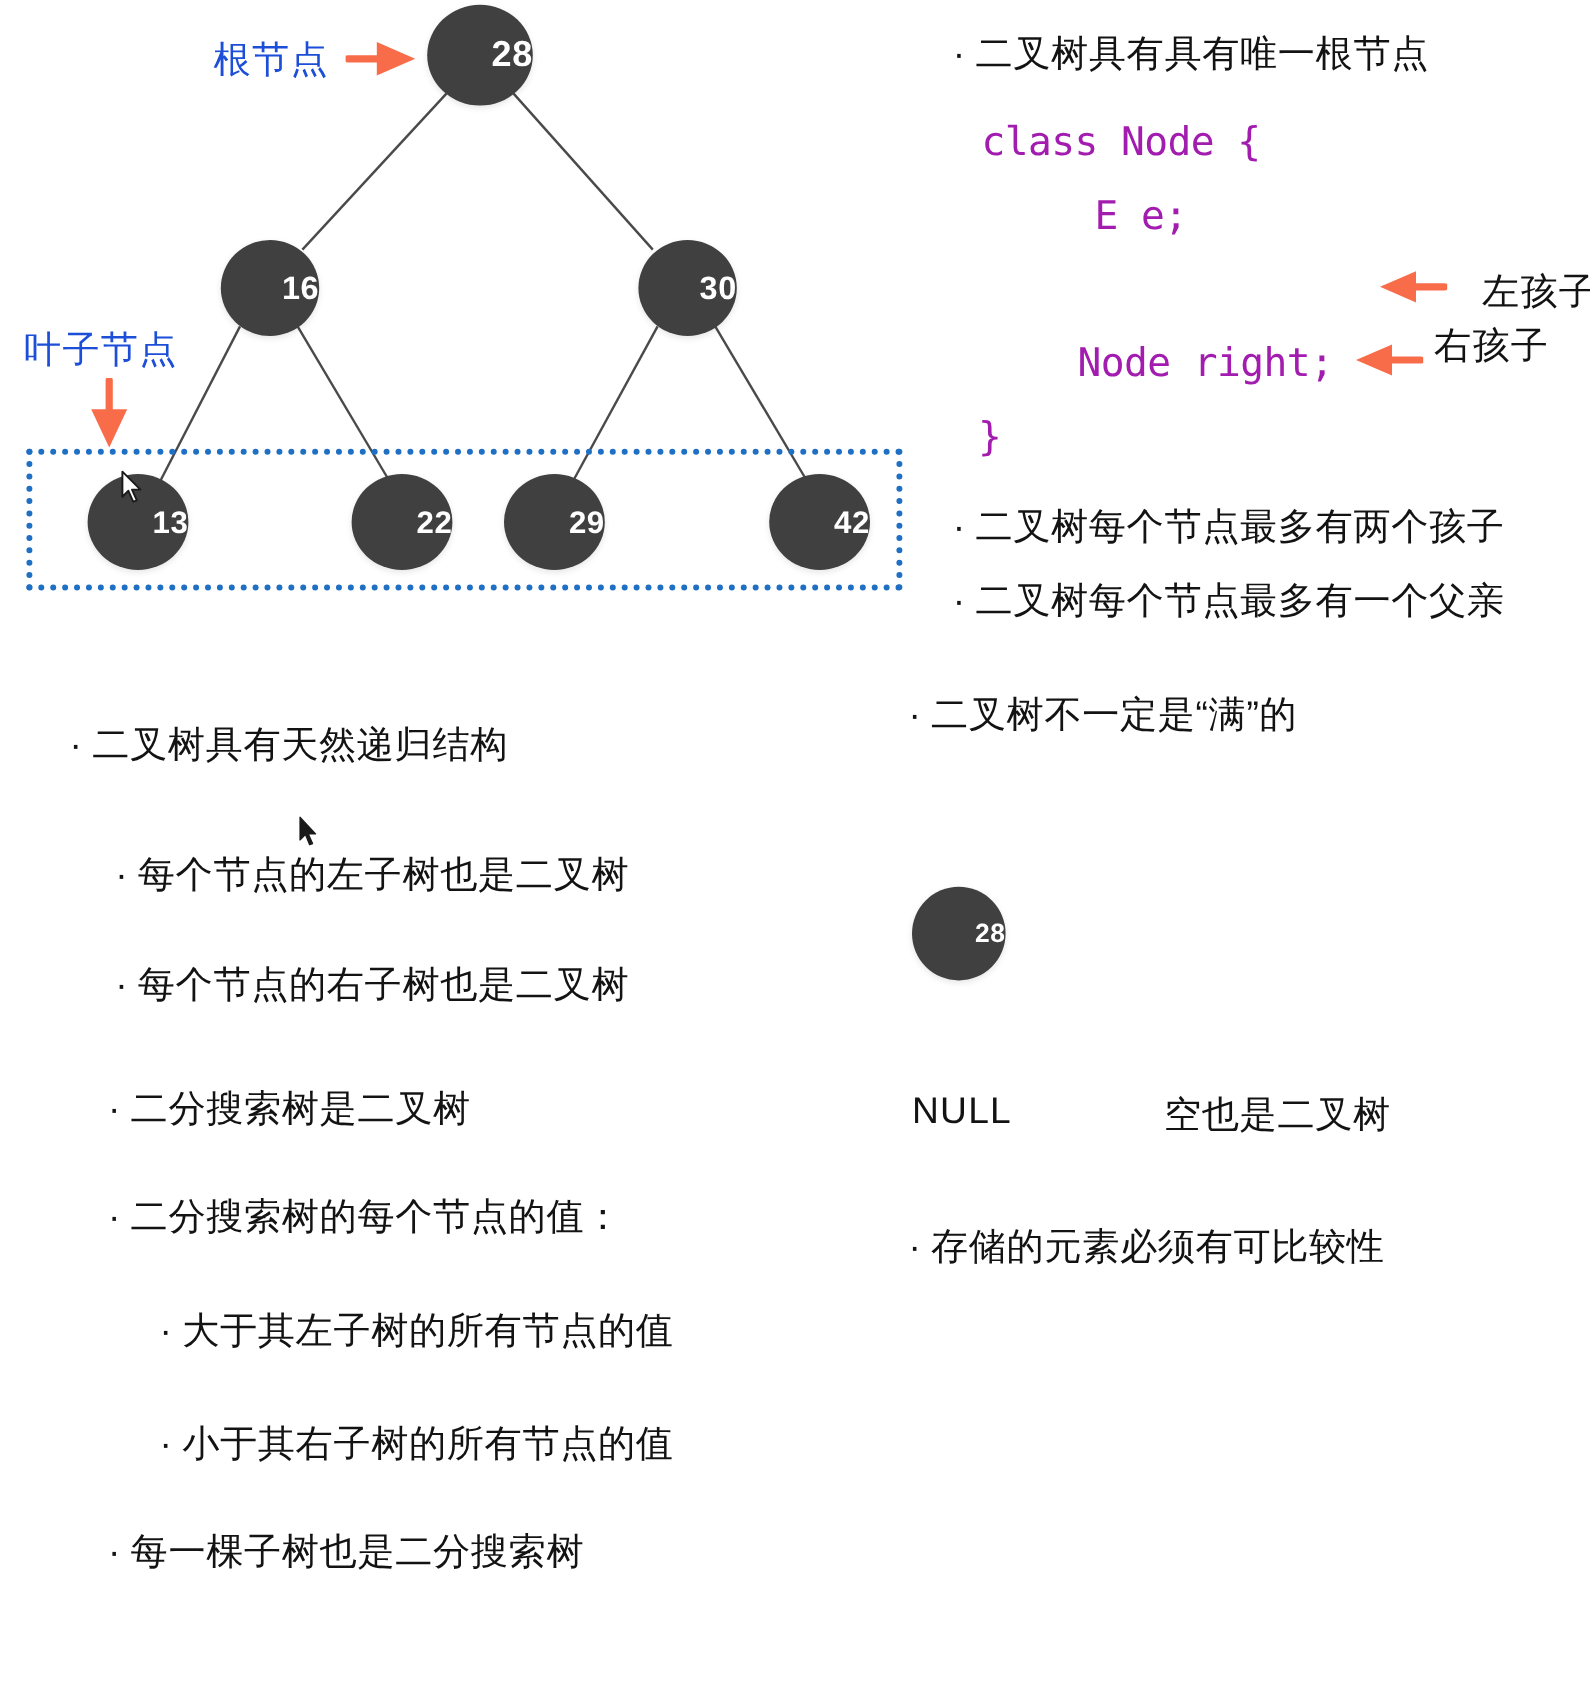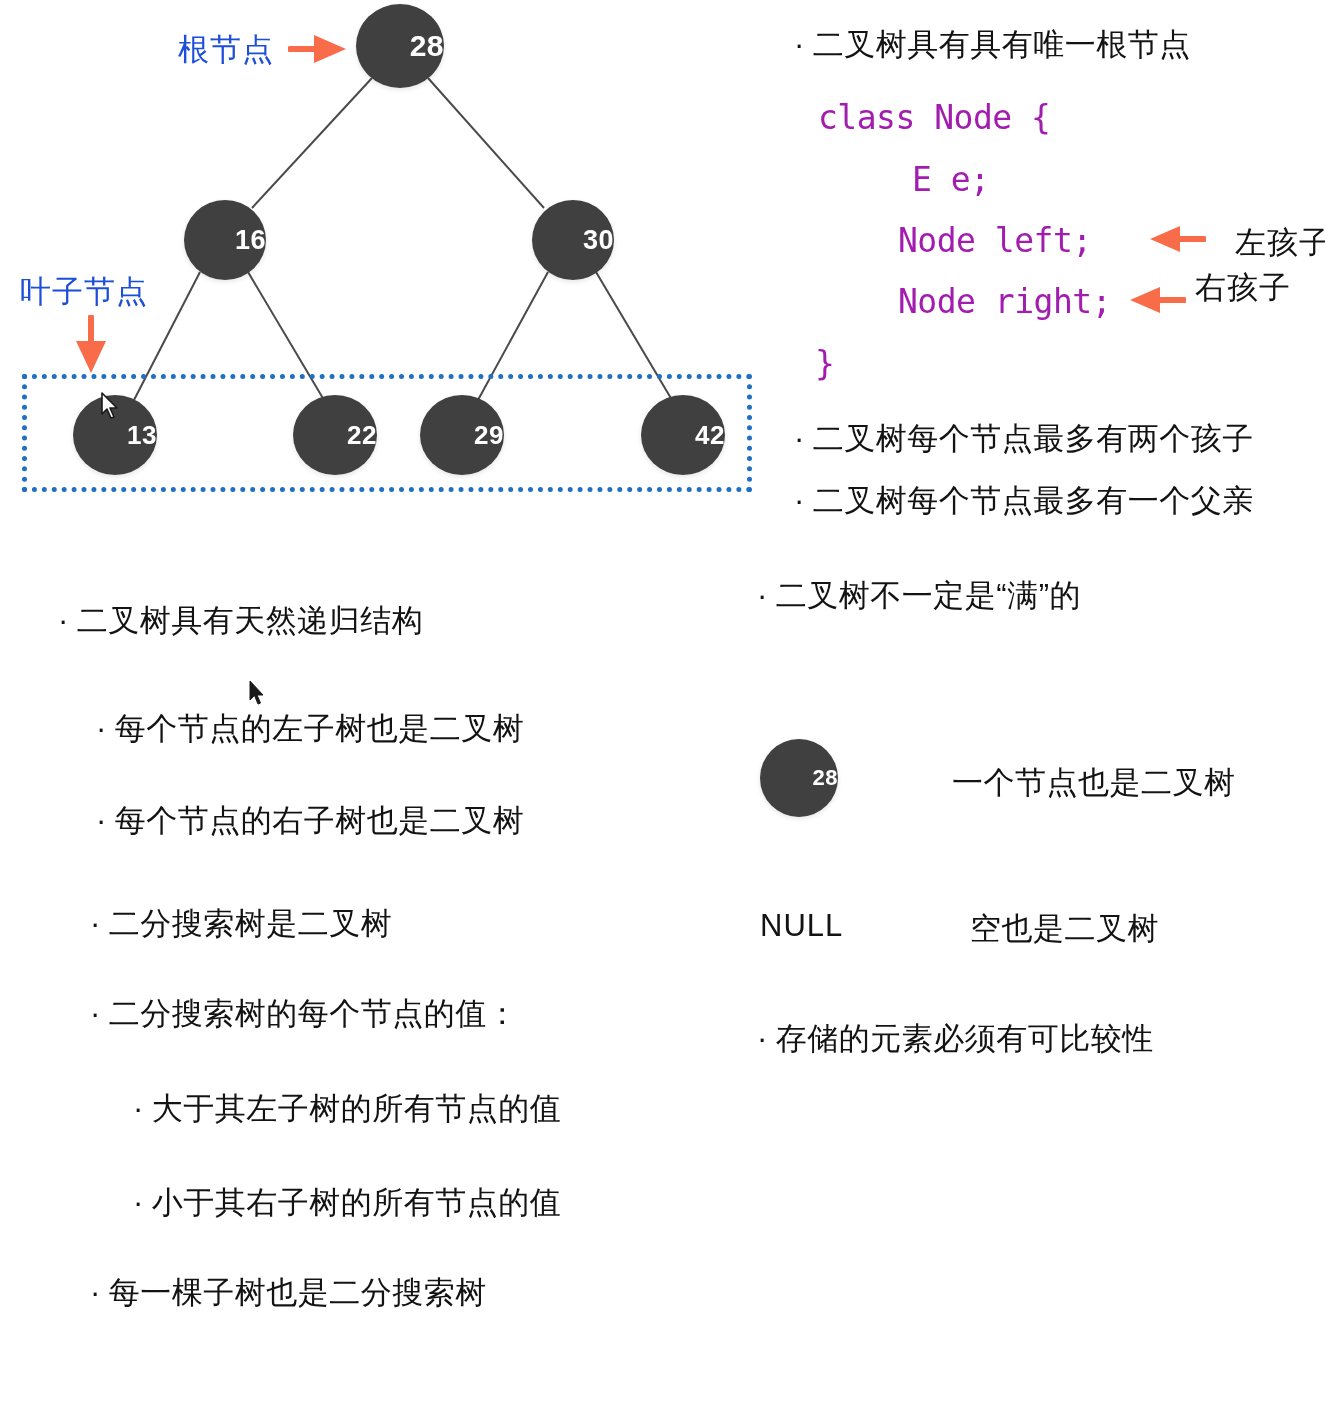--- a/index.html
+++ b/index.html
@@ -176,21 +176,20 @@
     </svg>
   </div>
 
   <div class="bullet-line" style="left:794px; top:24px;">
     <span class="bullet-dot">·</span>
     <span>二叉树具有具有唯一根节点</span>
   </div>
 
   <div class="code-line" style="left:818px; top:98px;">class Node {</div>
   <div class="code-line" style="left:912px; top:160px;">E e;</div>
-  <div class="code-line" style="left:898px; top:221px;">Node left;</div>
   <div class="code-line" style="left:898px; top:282px;">Node right;</div>
   <div class="code-line" style="left:815px; top:344px;">}</div>
 
   <svg class="arrow-svg" style="left:1148px; top:224px; width:58px; height:30px;" viewBox="0 0 58 30">
     <path d="M26 15 L56 15" stroke="#f96c4a" stroke-width="6" stroke-linecap="round"></path>
     <path d="M32 2 L2 15 L32 28 Z" fill="#f96c4a"></path>
   </svg>
   <div class="annotation" style="left:1235px; top:222px;">左孩子</div>
 
   <svg class="arrow-svg" style="left:1128px; top:285px; width:58px; height:30px;" viewBox="0 0 58 30">
@@ -210,21 +209,20 @@
   </div>
 
   <div class="bullet-line" style="left:757px; top:575px;">
     <span class="bullet-dot">·</span>
     <span>二叉树不一定是“满”的</span>
   </div>
 
   <div class="tree-node" style="left:760px; top:739px; width:78px; height:78px; font-size:22px;">
     <span>28</span>
   </div>
-  <div class="plain-line" style="left:952px; top:762px;">一个节点也是二叉树</div>
 
   <div class="plain-line" style="left:760px; top:908px; letter-spacing:1px;">NULL</div>
   <div class="plain-line" style="left:970px; top:908px;">空也是二叉树</div>
 
   <div class="bullet-line" style="left:757px; top:1018px;">
     <span class="bullet-dot">·</span>
     <span>存储的元素必须有可比较性</span>
   </div>
 
   <div class="bullet-line" style="left:58px; top:600px;">

